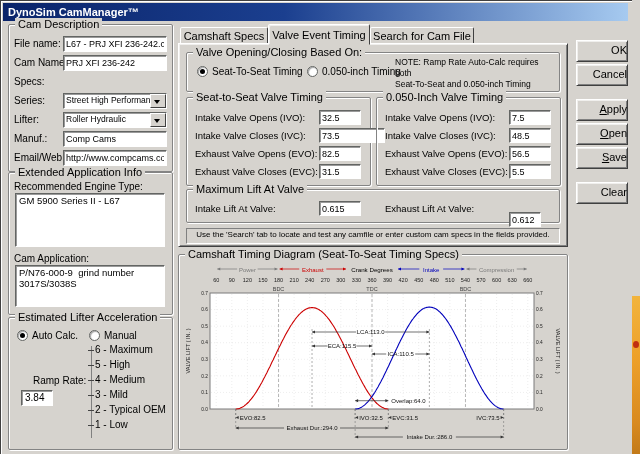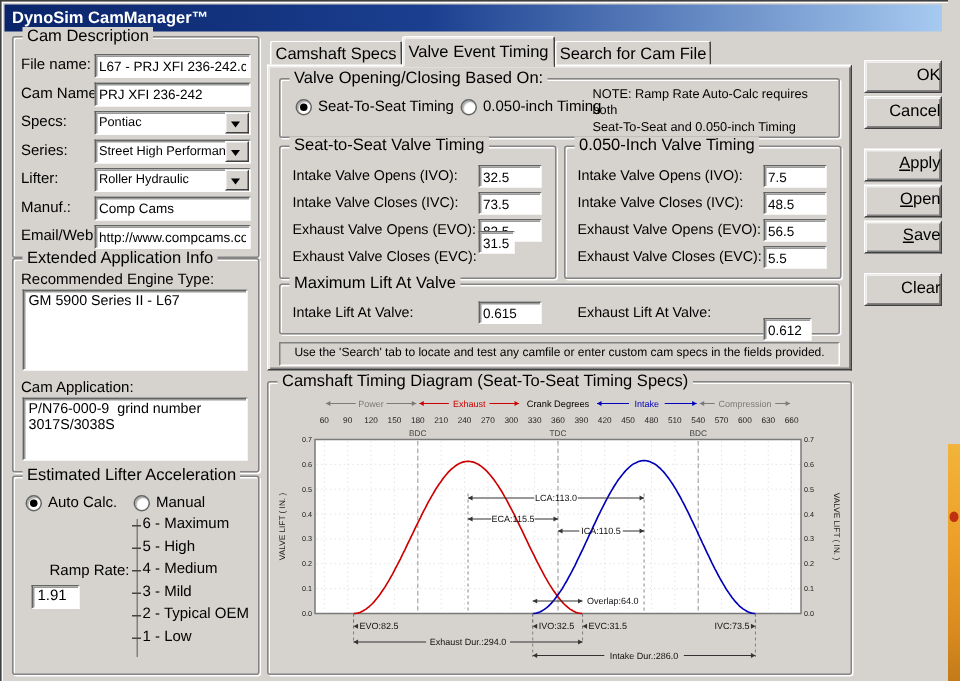--- a/index.html
+++ b/index.html
@@ -64,24 +64,20 @@
     <span>DynoSim CamManager™</span>
   </div>
 
   <div class="group" style="left:8px;top:24px;width:163px;height:146px">
     <span class="legend">Cam Description</span>
     <span class="lbl" style="left:5px;top:13px">File name:</span>
     <input class="tb" style="left: 54px; top: 11px; width: 104px;" value="L67 - PRJ XFI 236-242.cam">
     <span class="lbl" style="left:5px;top:32px">Cam Name:</span>
     <input class="tb" style="left: 54px; top: 30px; width: 104px;" value="PRJ XFI 236-242">
     <span class="lbl" style="left:5px;top:51px">Specs:</span>
-    <div class="combo" style="left:54px;top:49px;width:104px">
-      <span class="combo-text">Pontiac</span>
-      <span class="combo-btn"></span>
-    </div>
     <span class="lbl" style="left:5px;top:70px">Series:</span>
     <div class="combo" style="left:54px;top:68px;width:104px">
       <span class="combo-text">Street High Performance</span>
       <span class="combo-btn"></span>
     </div>
     <span class="lbl" style="left:5px;top:89px">Lifter:</span>
     <div class="combo" style="left:54px;top:87px;width:104px">
       <span class="combo-text">Roller Hydraulic</span>
       <span class="combo-btn"></span>
     </div>
@@ -100,21 +96,21 @@
 3017S/3038S</div>
   </div>
 
   <div class="group" style="left:8px;top:317px;width:163px;height:131px">
     <span class="legend">Estimated Lifter Acceleration</span>
     <span class="radio on" style="left:8px;top:12px"></span>
     <span class="lbl" style="left:23px;top:12px">Auto Calc.</span>
     <span class="radio" style="left:80px;top:12px"></span>
     <span class="lbl" style="left:95px;top:12px">Manual</span>
     <span class="lbl" style="left:24px;top:57px">Ramp Rate:</span>
-    <div class="ta" style="left:12px;top:72px;width:32px;height:16px;font-size:10px">1.91</div>
+    <div class="ta" style="left:12px;top:72px;width:32px;height:16px;font-size:10px">3.84</div>
     <div class="ruler"></div>
     <div class="scale-item" style="top:26px">6 - Maximum</div>
     <div class="scale-item" style="top:41px">5 - High</div>
     <div class="scale-item" style="top:56px">4 - Medium</div>
     <div class="scale-item" style="top:71px">3 - Mild</div>
     <div class="scale-item" style="top:86px">2 - Typical OEM</div>
     <div class="scale-item" style="top:101px">1 - Low</div>
   </div>
 
   <div class="tab" style="left:180px;width:88px">Camshaft Specs</div>
@@ -130,25 +126,25 @@
     <span class="lbl" style="left:135px;top:13px">0.050-inch Timing</span>
     <div class="note" style="left:208px;top:4px;width:160px">NOTE: Ramp Rate Auto-Calc requires both
 Seat-To-Seat and 0.050-inch Timing specs.</div>
   </div>
 
   <div class="group pcontent" style="left:186px;top:97px;width:183px;height:87px">
     <span class="legend">Seat-to-Seat Valve Timing</span>
     <span class="slbl" style="left:8px;top:14px">Intake Valve Opens (IVO):</span>
     <input class="tb" style="left: 132px; top: 12px; width: 42px; height: 15px;" value="32.5">
     <span class="slbl" style="left:8px;top:32px">Intake Valve Closes (IVC):</span>
-    <input class="tb" style="left: 132px; top: 30px; width: 42px; height: 15px;" value="73.5">
+    <input class="tb" style="left: 132px; top: 30px; width: 66px; height: 15px;" value="73.5">
     <span class="slbl" style="left:8px;top:50px">Exhaust Valve Opens (EVO):</span>
     <input class="tb" style="left: 132px; top: 48px; width: 42px; height: 15px;" value="82.5">
     <span class="slbl" style="left:8px;top:68px">Exhaust Valve Closes (EVC):</span>
-    <input class="tb" style="left: 132px; top: 56px; width: 24px; height: 15px;" value="31.5">
+    <input class="tb" style="left: 132px; top: 66px; width: 42px; height: 15px;" value="31.5">
   </div>
 
   <div class="group pcontent" style="left:376px;top:97px;width:183px;height:87px">
     <span class="legend">0.050-Inch Valve Timing</span>
     <span class="slbl" style="left:8px;top:14px">Intake Valve Opens (IVO):</span>
     <input class="tb" style="left: 132px; top: 12px; width: 42px; height: 15px;" value="7.5">
     <span class="slbl" style="left:8px;top:32px">Intake Valve Closes (IVC):</span>
     <input class="tb" style="left: 132px; top: 30px; width: 42px; height: 15px;" value="48.5">
     <span class="slbl" style="left:8px;top:50px">Exhaust Valve Opens (EVO):</span>
     <input class="tb" style="left: 132px; top: 48px; width: 42px; height: 15px;" value="56.5">

